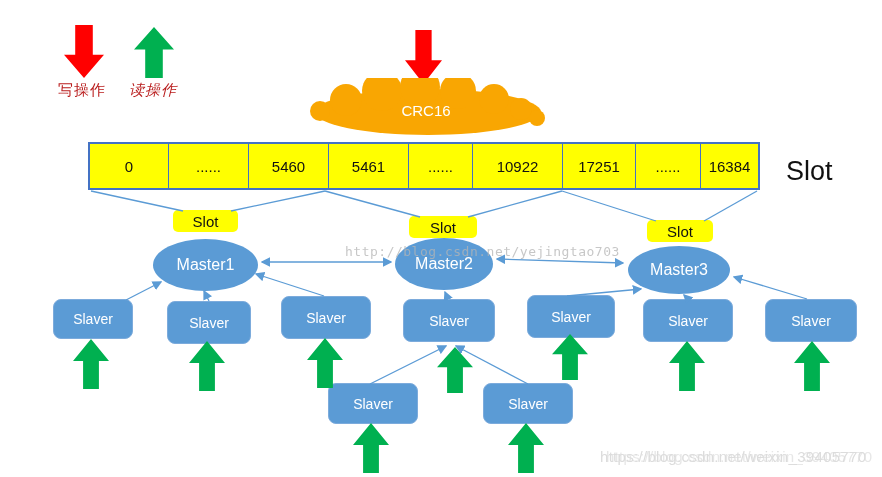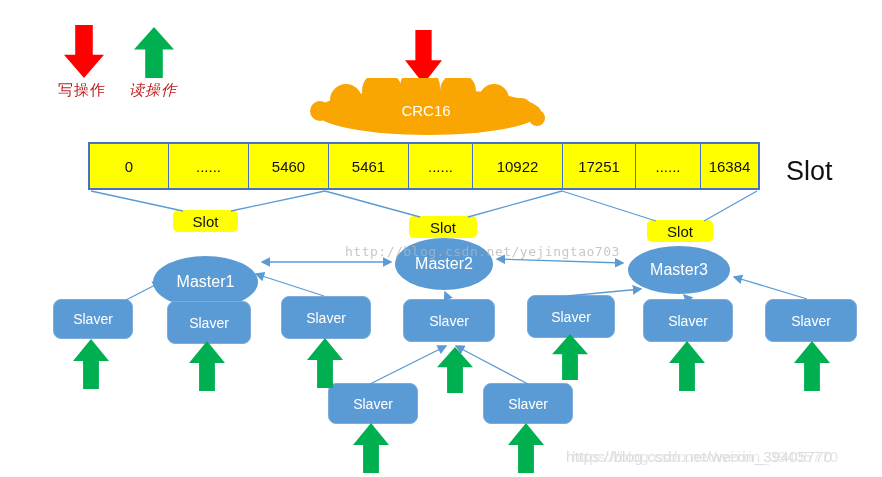--- a/index.html
+++ b/index.html
@@ -92,21 +92,21 @@
     <div class="slot-cell" style="width:73px;">17251</div>
     <div class="slot-cell" style="width:65px;">......</div>
     <div class="slot-cell" style="flex:1;">16384</div>
   </div>
   <div class="abs slot-side-label" style="left:786px;top:156px;">Slot</div>
 
   <div class="abs slot-box" style="left:173px;top:210px;width:65px;height:22px;">Slot</div>
   <div class="abs slot-box" style="left:409px;top:216px;width:68px;height:22px;">Slot</div>
   <div class="abs slot-box" style="left:647px;top:220px;width:66px;height:22px;">Slot</div>
 
-  <div class="abs master" style="left:153px;top:256px;width:105px;height:52px;">Master1</div>
+  <div class="abs master" style="left:153px;top:239px;width:105px;height:52px;">Master1</div>
   <div class="abs master" style="left:395px;top:238px;width:98px;height:52px;">Master2</div>
   <div class="abs master" style="left:628px;top:246px;width:102px;height:48px;">Master3</div>
 
   <div class="abs slaver" style="left:53px;top:299px;width:80px;height:40px;">Slaver</div>
   <div class="abs slaver" style="left:167px;top:301px;width:84px;height:43px;">Slaver</div>
   <div class="abs slaver" style="left:281px;top:296px;width:90px;height:43px;">Slaver</div>
   <div class="abs slaver" style="left:403px;top:299px;width:92px;height:43px;">Slaver</div>
   <div class="abs slaver" style="left:527px;top:295px;width:88px;height:43px;">Slaver</div>
   <div class="abs slaver" style="left:643px;top:299px;width:90px;height:43px;">Slaver</div>
   <div class="abs slaver" style="left:765px;top:299px;width:92px;height:43px;">Slaver</div>
@@ -148,15 +148,15 @@
   <div class="abs arrow-up" style="left:189px;top:341px;width:36px;height:50px;"></div>
   <div class="abs arrow-up" style="left:307px;top:338px;width:36px;height:50px;"></div>
   <div class="abs arrow-up" style="left:437px;top:347px;width:36px;height:46px;"></div>
   <div class="abs arrow-up" style="left:552px;top:334px;width:36px;height:46px;"></div>
   <div class="abs arrow-up" style="left:669px;top:341px;width:36px;height:50px;"></div>
   <div class="abs arrow-up" style="left:794px;top:341px;width:36px;height:50px;"></div>
   <div class="abs arrow-up" style="left:353px;top:423px;width:36px;height:50px;"></div>
   <div class="abs arrow-up" style="left:508px;top:423px;width:36px;height:50px;"></div>
 
   <div class="abs wm-mid" style="left:345px;top:244px;">http://blog.csdn.net/yejingtao703</div>
-  <div class="abs wm-bottom" style="left:566px;top:448px;">https://blog.csdn.net/weixin_39405770</div>
+  <div class="abs wm-bottom" style="left:600px;top:448px;">https://blog.csdn.net/weixin_39405770</div>
 
 </div>
 
 </body></html>

